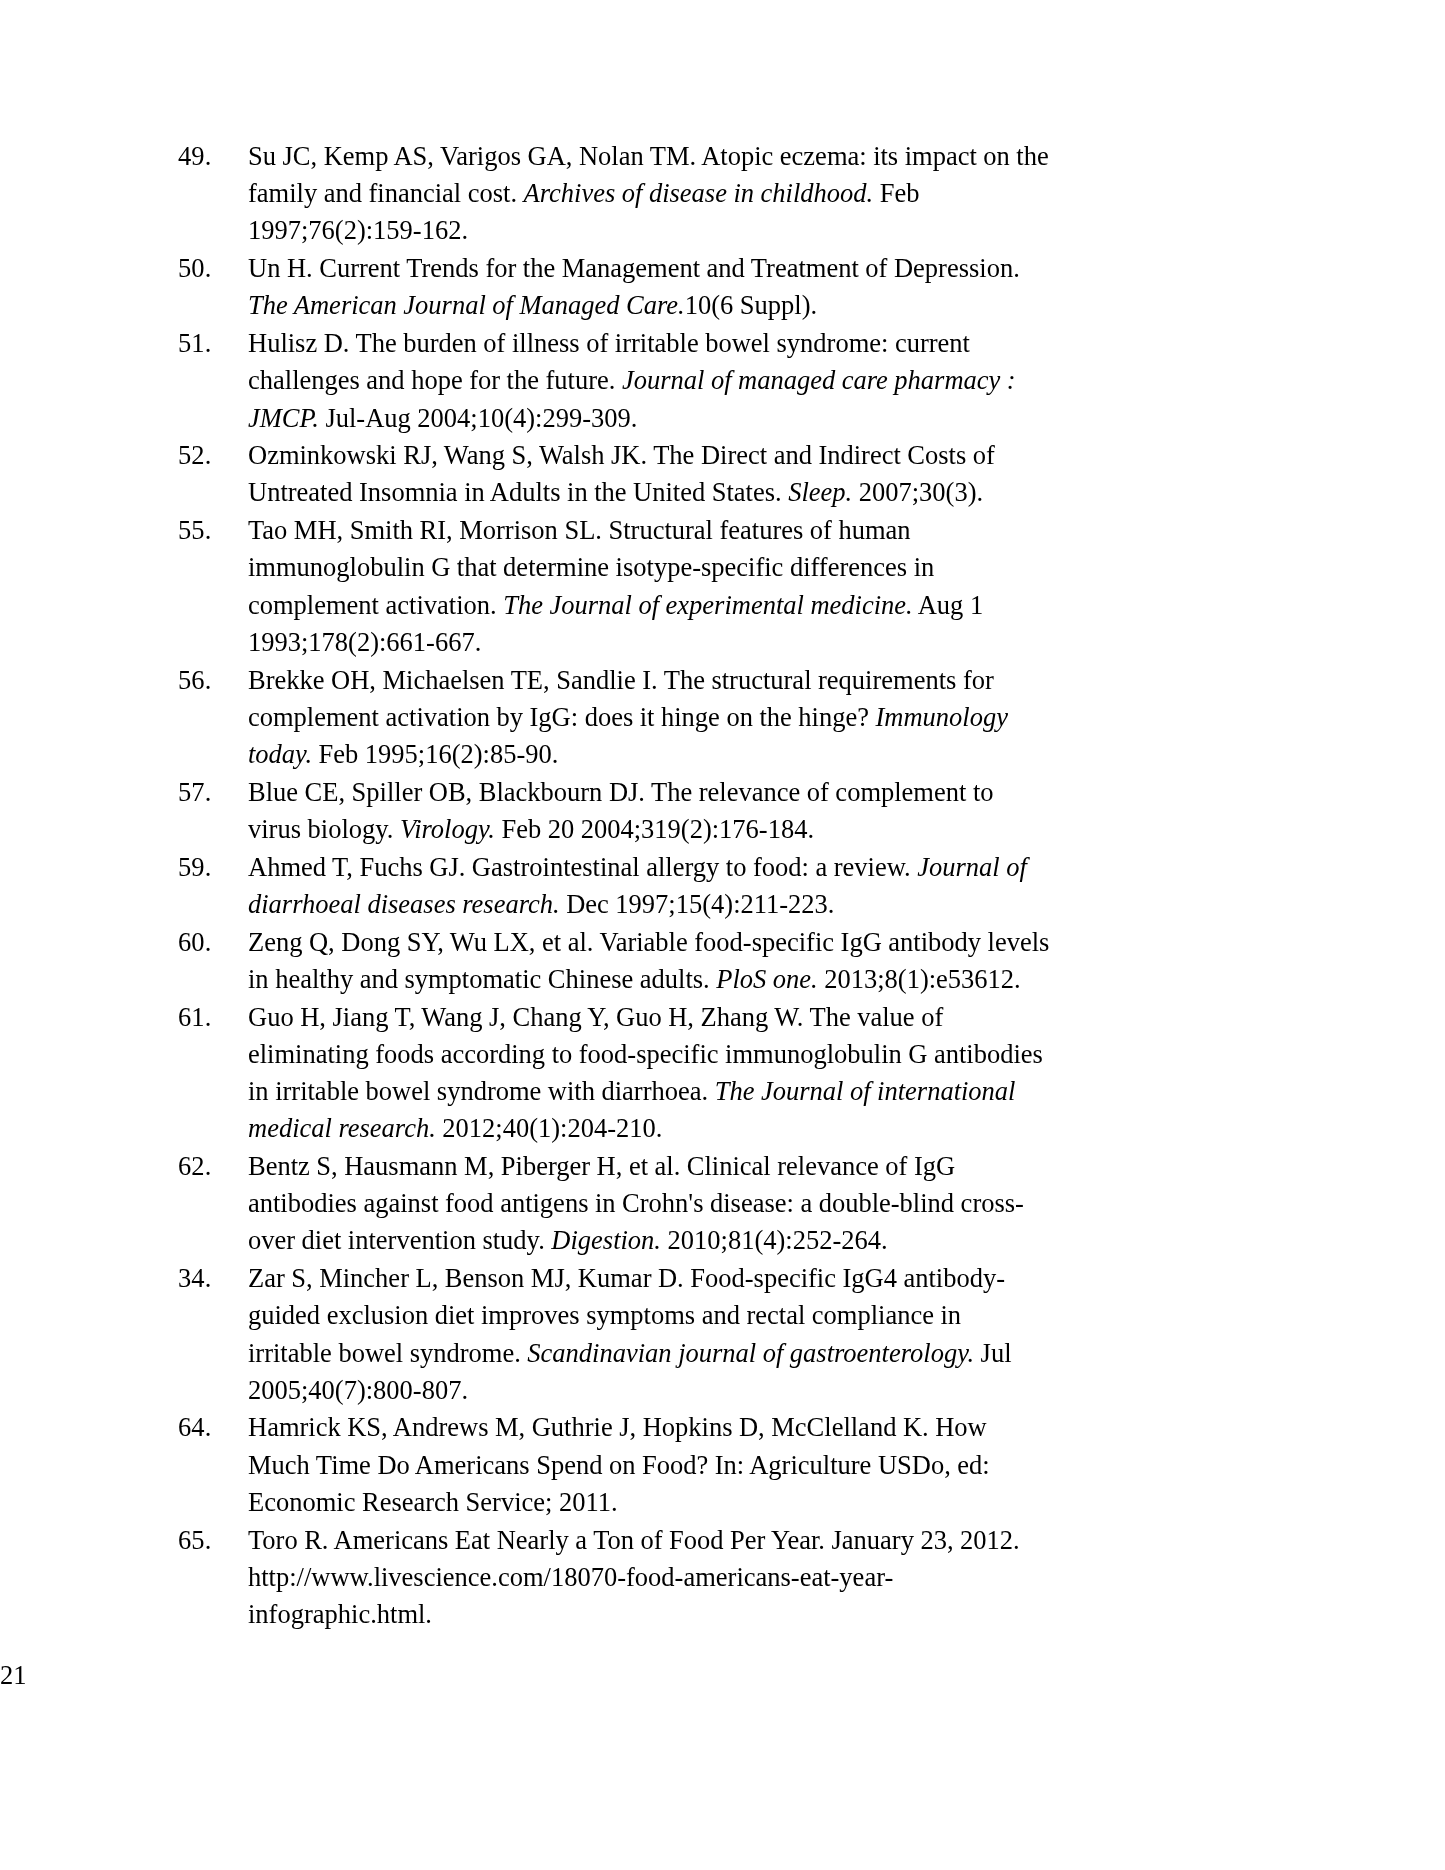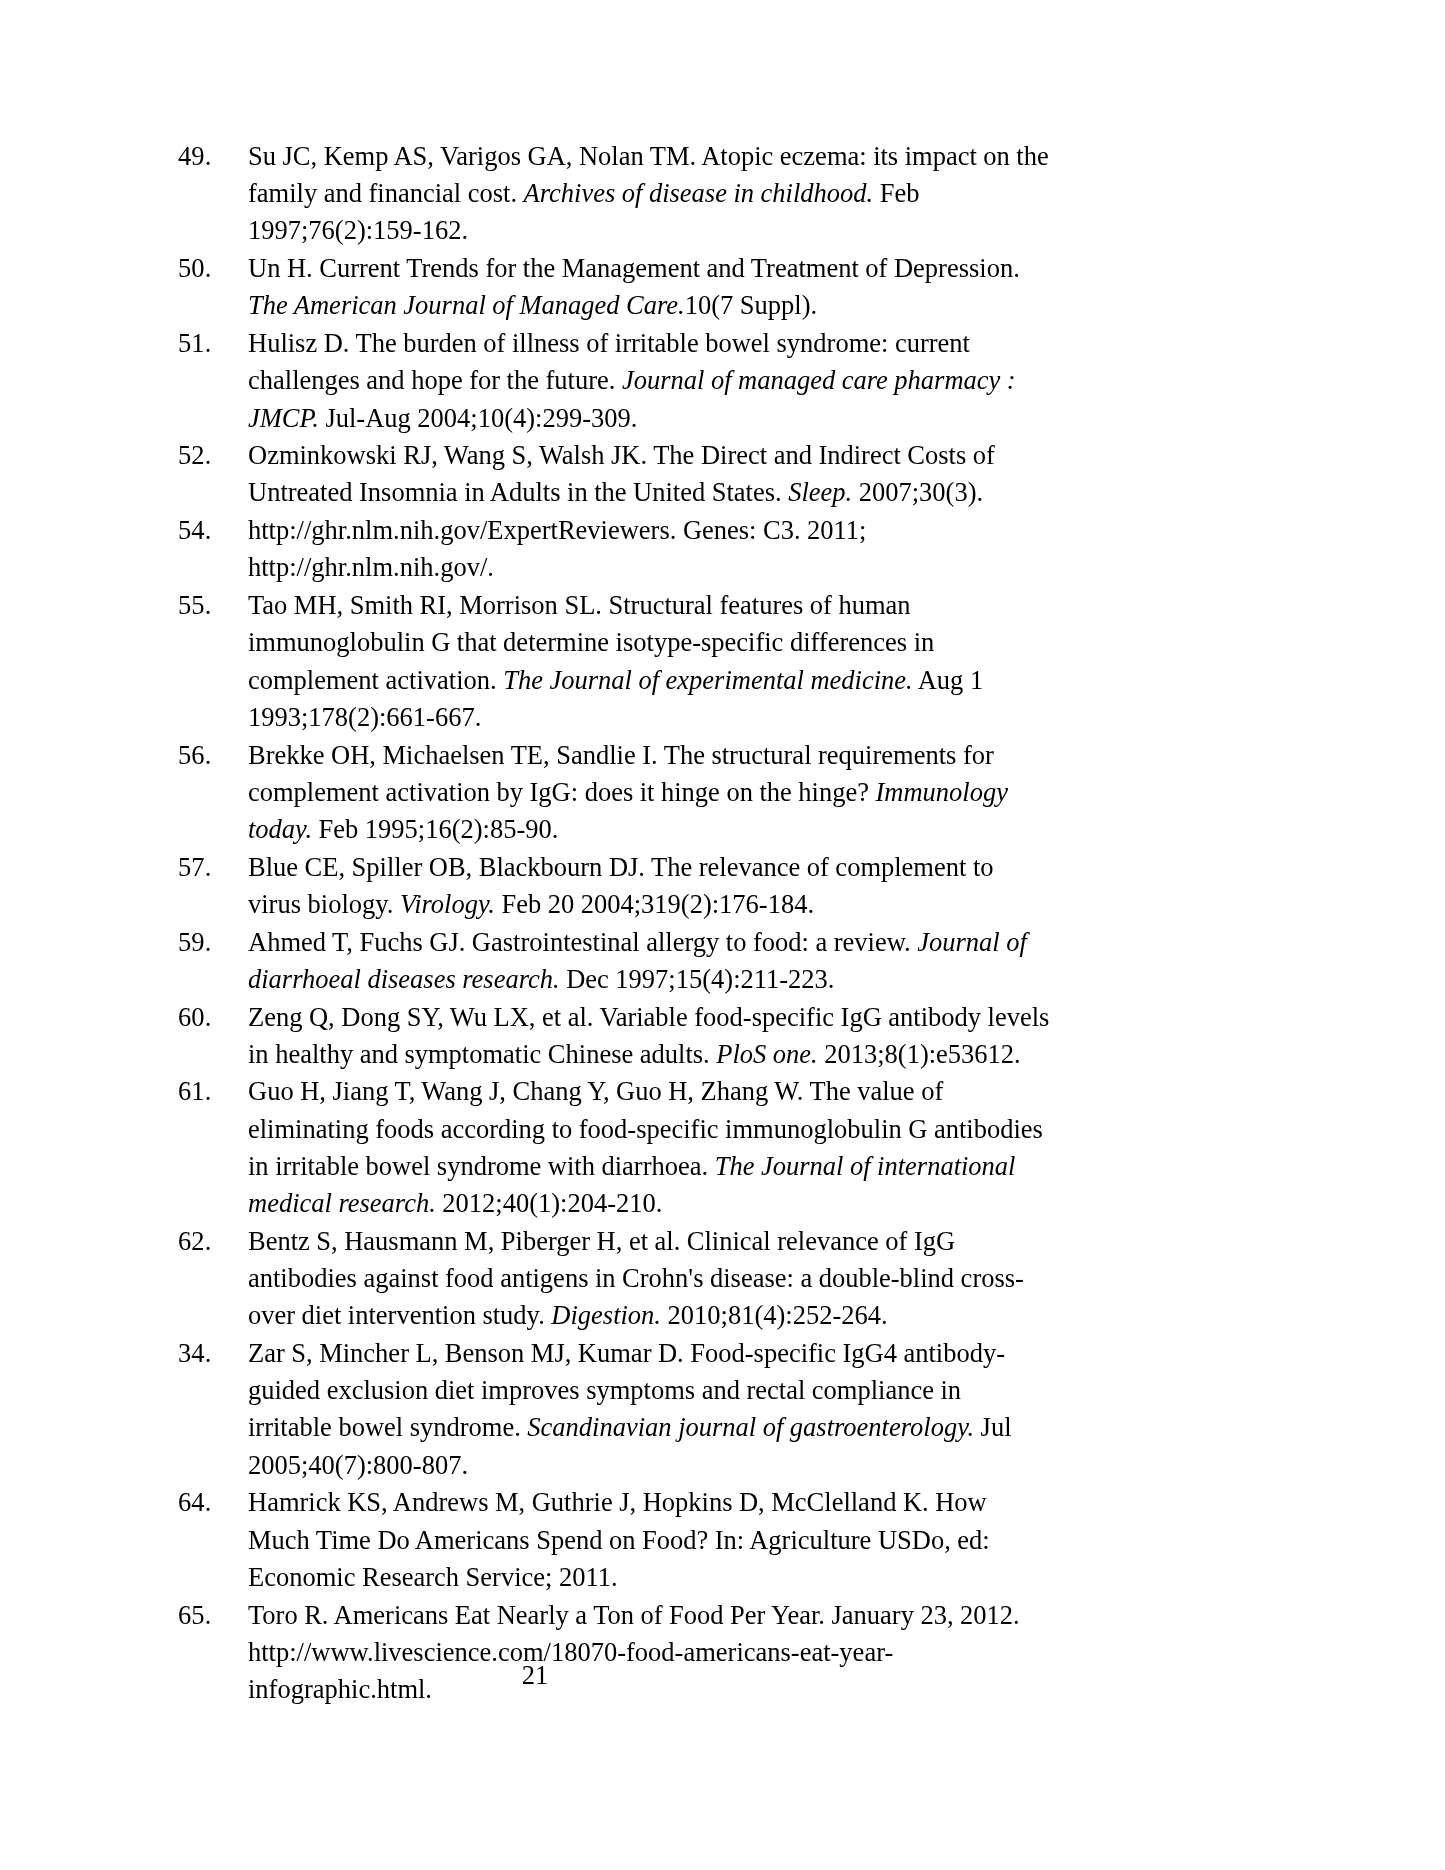--- a/index.html
+++ b/index.html
@@ -47,51 +47,47 @@
     hyphens: none;
     word-spacing: -0.1px;
   }
   .ref-text i {
   }
   .page-number {
     position: absolute;
     left: 0;
     top: 1660px;
     width: 1070px;
-    text-align: center;
+    text-align: left;
     font-size: 26.5px;
     font-family: "Liberation Serif", "DejaVu Serif", serif;
     color: #000000;
   }
 </style>
 </head>
 <body>
 
 <div class="page">
   <div class="content">
     <ol class="ref-list" id="ref-list">
         <li class="ref-item">
           <span class="ref-num">49.</span>
           <span class="ref-text"><span>Su JC, Kemp AS, Varigos GA, Nolan TM. Atopic eczema: its impact on the family and financial cost. </span><i>Archives of disease in childhood.</i><span> Feb 1997;76(2):159-162.</span></span>
         </li>
         <li class="ref-item">
           <span class="ref-num">50.</span>
-          <span class="ref-text"><span>Un H. Current Trends for the Management and Treatment of Depression. </span><i>The American Journal of Managed Care.</i><span>10(7 Suppl).</span></span>
+          <span class="ref-text"><span>Un H. Current Trends for the Management and Treatment of Depression. </span><i>The American Journal of Managed Care.</i><span>10(6 Suppl).</span></span>
         </li>
         <li class="ref-item">
           <span class="ref-num">51.</span>
           <span class="ref-text"><span>Hulisz D. The burden of illness of irritable bowel syndrome: current challenges and hope for the future. </span><i>Journal of managed care pharmacy : JMCP.</i><span> Jul-Aug 2004;10(4):299-309.</span></span>
         </li>
         <li class="ref-item">
           <span class="ref-num">52.</span>
           <span class="ref-text"><span>Ozminkowski RJ, Wang S, Walsh JK. The Direct and Indirect Costs of Untreated Insomnia in Adults in the United States. </span><i>Sleep.</i><span> 2007;30(3).</span></span>
-        </li>
-        <li class="ref-item">
-          <span class="ref-num">54.</span>
-          <span class="ref-text"><span>http://ghr.nlm.nih.gov/ExpertReviewers. Genes: C3. 2011; http://ghr.nlm.nih.gov/.</span></span>
         </li>
         <li class="ref-item">
           <span class="ref-num">55.</span>
           <span class="ref-text"><span>Tao MH, Smith RI, Morrison SL. Structural features of human immunoglobulin G that determine isotype-specific differences in complement activation. </span><i>The Journal of experimental medicine.</i><span> Aug 1 1993;178(2):661-667.</span></span>
         </li>
         <li class="ref-item">
           <span class="ref-num">56.</span>
           <span class="ref-text"><span>Brekke OH, Michaelsen TE, Sandlie I. The structural requirements for complement activation by IgG: does it hinge on the hinge? </span><i>Immunology today.</i><span> Feb 1995;16(2):85-90.</span></span>
         </li>
         <li class="ref-item">

